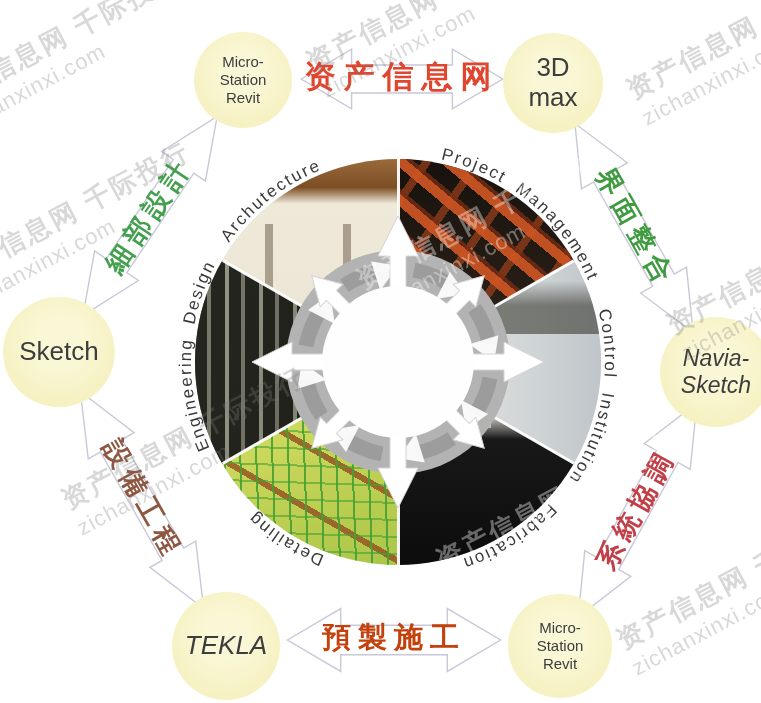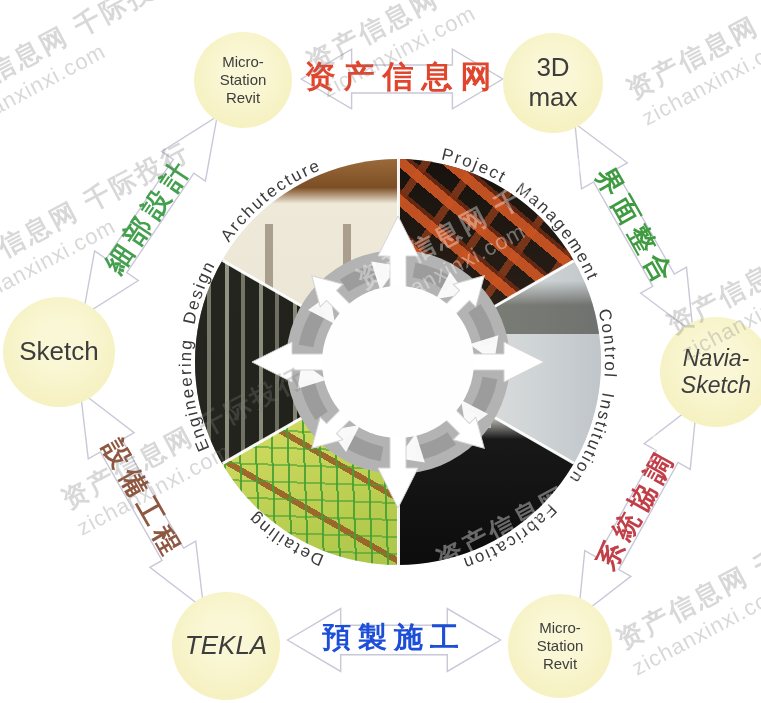--- a/index.html
+++ b/index.html
@@ -71,21 +71,21 @@
   .n-mid .ln{font-size:23px;line-height:1.18;font-style:italic;}
 
   
   .flow{position:absolute;z-index:11;}
   .flow svg{position:absolute;inset:0;width:100%;height:100%;}
   .flow-label{position:absolute;left:50%;top:50%;transform:translate(-50%,-54%);
       white-space:nowrap;font-weight:bold;}
   .f-top .flow-label{font-size:31px;letter-spacing:8px;color:#e0452e;}
   .f-tr .flow-label{font-size:27px;letter-spacing:6px;color:#3f9b3f;}
   .f-br .flow-label{font-size:27px;letter-spacing:6px;color:#c23f48;}
-  .f-bottom .flow-label{font-size:29px;letter-spacing:7px;color:#1d4ed8;}
+  .f-bottom .flow-label{font-size:29px;letter-spacing:7px;color:#c2410c;}
   .f-bl .flow-label{font-size:27px;letter-spacing:6px;color:#8d5741;}
   .f-tl .flow-label{font-size:27px;letter-spacing:6px;color:#44a04f;}
 
   
   .branding{position:absolute;right:10px;bottom:8px;z-index:40;font-size:24px;
       font-weight:bold;letter-spacing:2px;color:#7c7062;
       text-shadow:1px 1px 0 #ffffff,2px 2px 1px rgba(255,255,255,0.7);}
 </style>
 </head>
 <body>

